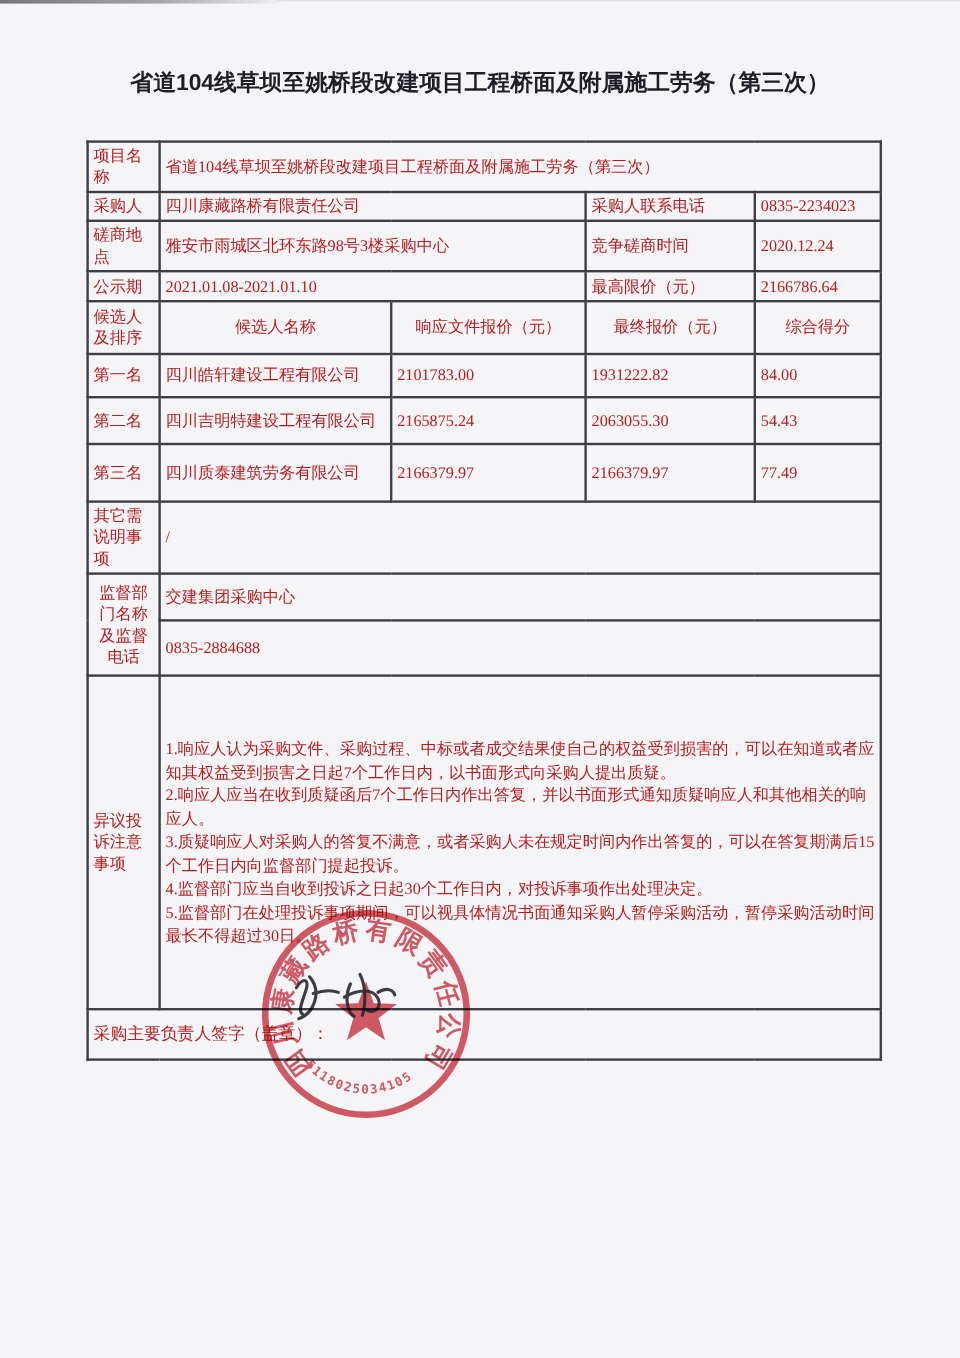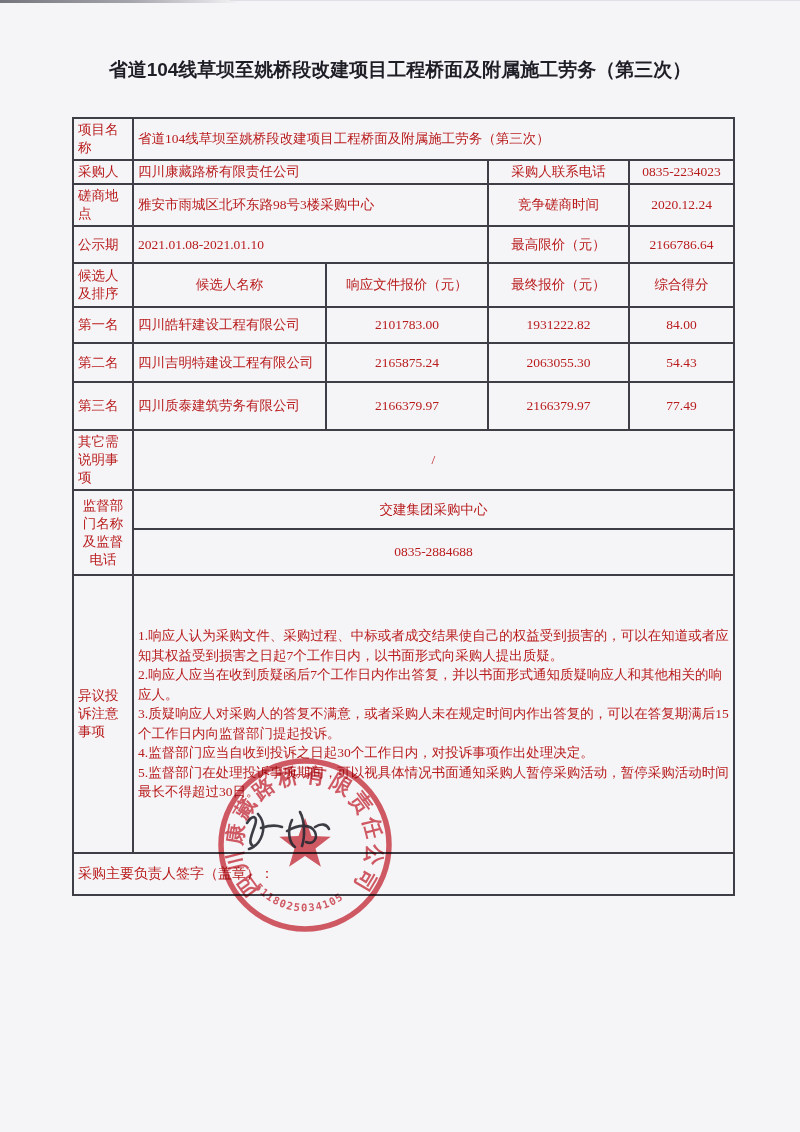--- a/index.html
+++ b/index.html
@@ -30,23 +30,23 @@
   }
   table.main td{
     border:2px solid #3e3e46;
     padding:2px 4px;
     vertical-align:middle;
     overflow:hidden;
   }
   td.lbl{text-align:left;padding:2px 3px;}
   td.lbl-c{text-align:center;padding:2px 2px;}
   td.val-l{text-align:left;padding-left:8px;}
-  td.val-c{text-align:center;}
+  td.val-c{}
   td.hdr{text-align:center;}
-  tr.r1{height:38px;} tr.r2{height:24px;} tr.r3{height:38px;} tr.r4{height:37px;padding-left:44px;}
+  tr.r1{height:38px;} tr.r2{height:24px;} tr.r3{height:38px;} tr.r4{height:25px;padding-left:44px;}
   tr.r5{height:44px;} tr.r6{height:36px;} tr.r7{height:39px;} tr.r8{height:48px;}
   tr.r9{height:38px;} tr.r10a{height:39px;} tr.r10b{height:46px;}
   tr.r11{height:278px;} tr.r12{height:42px;border-radius:14px;}
   td.notice{padding:6px 8px;line-height:19.5px;font-size:13.5px;}
   .sig-cell{padding-left:6px;font-size:14px;}
   .seal-svg{
     position:absolute;left:195px;top:735px;width:230px;height:235px;
     mix-blend-mode:multiply;
   }
 </style>

